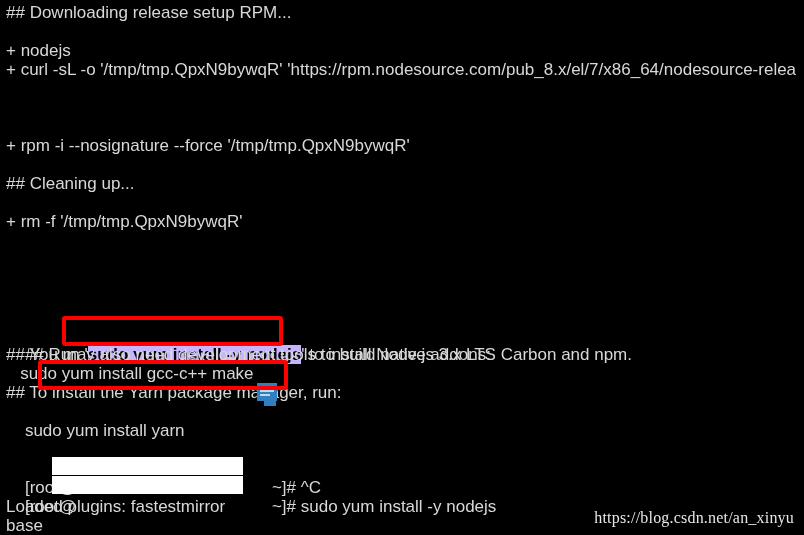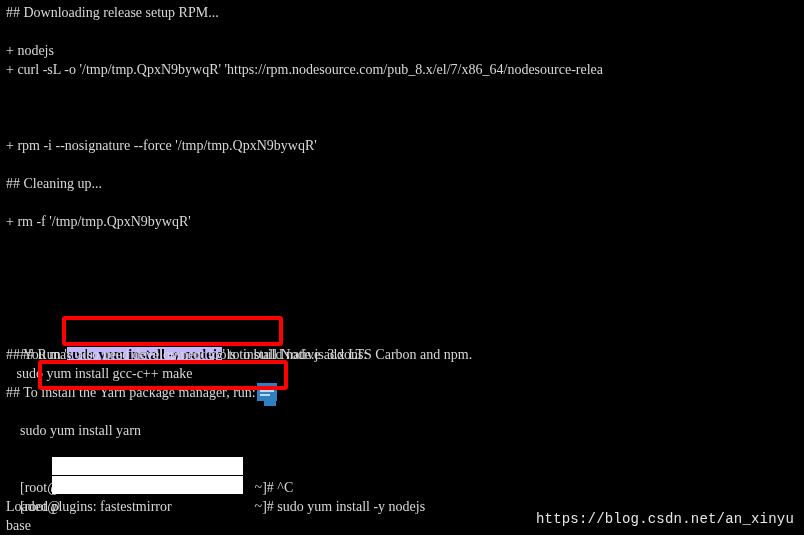--- a/index.html
+++ b/index.html
@@ -20,22 +20,22 @@
     height: 535px;
     background: #000000;
     overflow: hidden;
   }
 
   .line {
     position: absolute;
     left: 6px;
     white-space: pre;
     color: #d8d8d8;
-    font-family: Liberation Serif, serif;
-    font-size: 14px;
+    font-family: Liberation Sans, sans-serif;
+    font-size: 17px;
     line-height: 19px;
     letter-spacing: 0px;
     height: 19px;
   }
 
   
   .sel {
     background: #c4b5fd;
     color: #000000;
     font-weight: bold;
@@ -60,22 +60,22 @@
   .cursor-artifact {
     position: absolute;
     pointer-events: none;
   }
 
   .watermark {
     position: absolute;
     right: 10px;
     bottom: 8px;
     color: #e6e6e6;
-    font-family: Liberation Mono, monospace;
-    font-size: 14px;
+    font-family: Liberation Serif, serif;
+    font-size: 16px;
     letter-spacing: 0.2px;
     white-space: nowrap;
     text-align: center;
   }
 </style>
 </head>
 <body>
 
 <div id="terminal">
 

